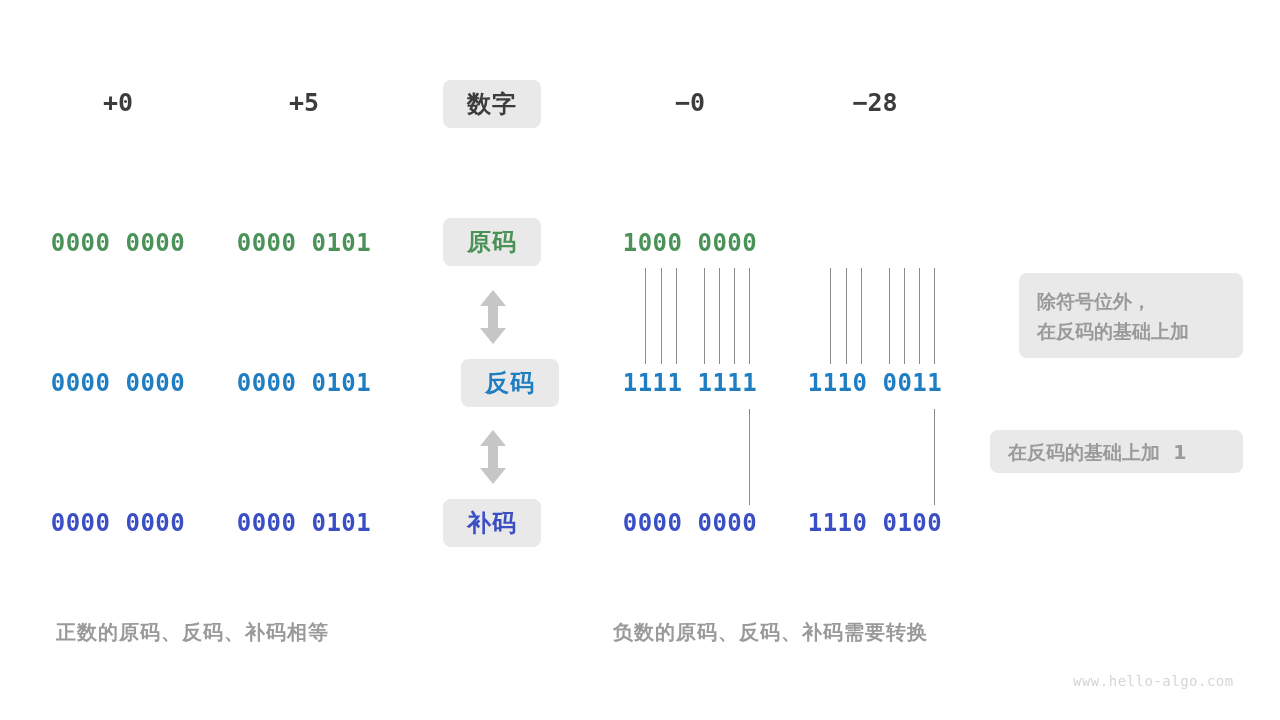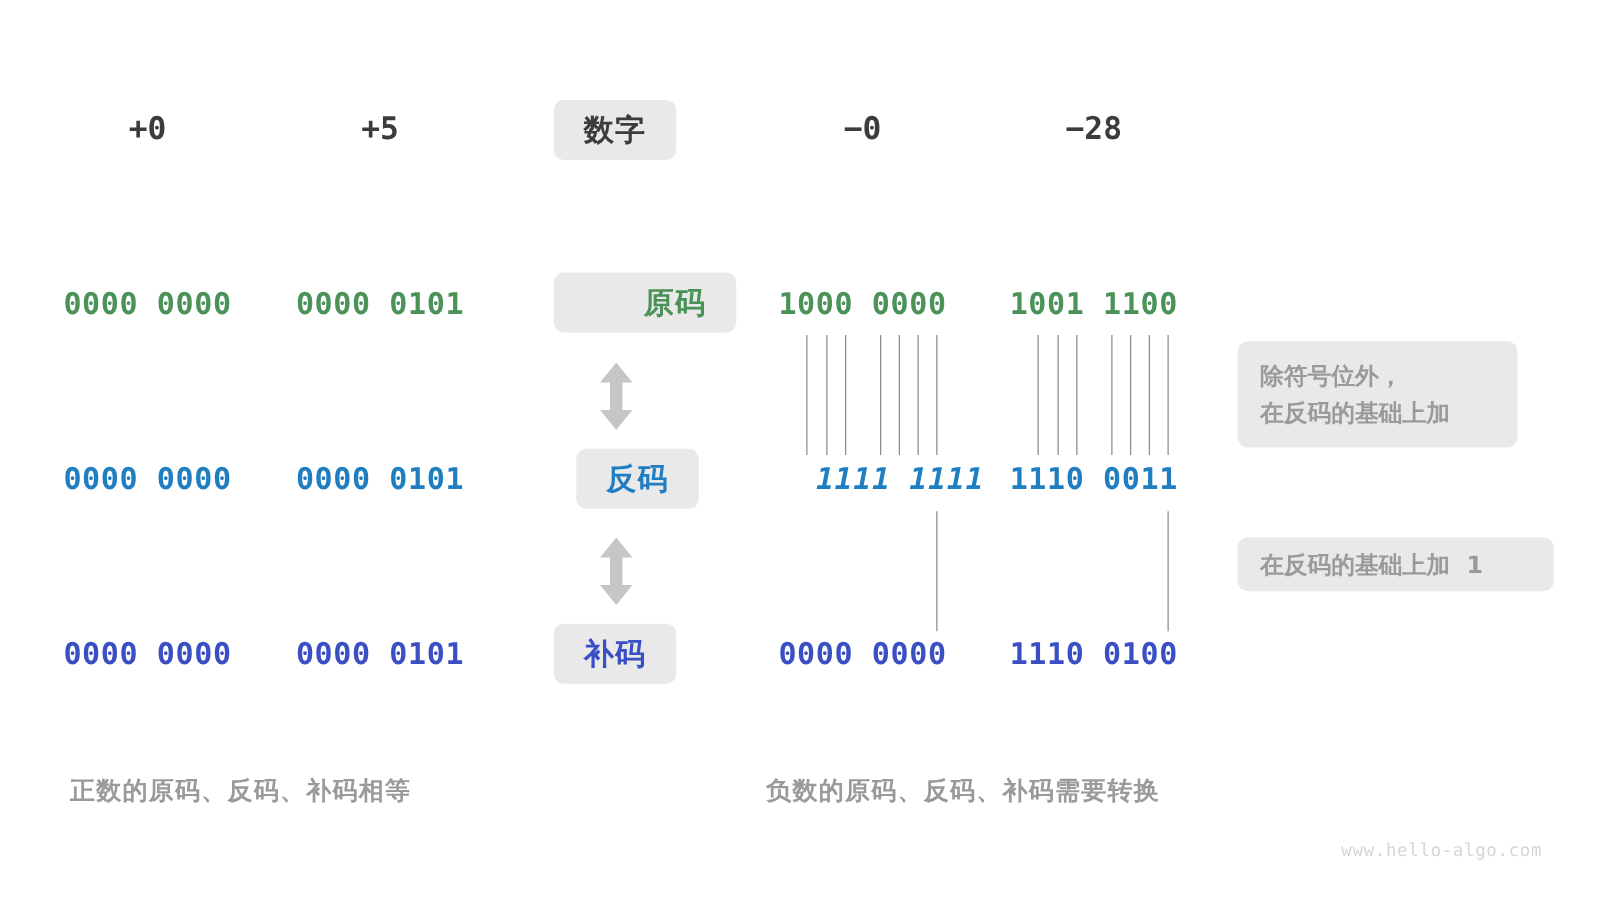--- a/index.html
+++ b/index.html
@@ -35,21 +35,21 @@
     border-radius: 8px;
     display: flex;
     align-items: center;
     justify-content: center;
     font-size: 24px;
     font-weight: bold;
     letter-spacing: 1px;
     white-space: pre;
   }
   .pill-dark { color: #3c3c3c; }
-  .pill-green { color: #4a9258; padding-left: 48px; }
+  .pill-green { color: #4a9258; }
   .pill-blue  { color: #1f7ec2; }
   .pill-indigo{ color: #3a4fc4; }
 
   
   .bin {
     font-family: "DejaVu Sans Mono", monospace;
     font-size: 24px;
     font-weight: bold;
     letter-spacing: 0.5px;
     white-space: pre;
@@ -120,29 +120,28 @@
   <div class="abs num-label" style="left:815px; top:88px; width:120px;">−28</div>
 
   <div class="abs bin c-green" style="left:38px; top:229px; width:160px;">0000 0000</div>
 
   <div class="abs bin c-green" style="left:224px; top:229px; width:160px;">0000 0101</div>
 
   <div class="abs pill pill-green" style="left:443px; top:218px; width:98px; height:48px;">原码</div>
 
   <div class="abs bin c-green" style="left:610px; top:229px; width:160px;">1000 0000</div>
 
-  <div class="abs bin c-green" style="left:795px; top:229px; width:160px;">1001 1100</div>
 
   <div class="abs bin c-blue" style="left:38px; top:369px; width:160px;">0000 0000</div>
 
   <div class="abs bin c-blue" style="left:224px; top:369px; width:160px;">0000 0101</div>
 
   <div class="abs pill pill-blue" style="left:443px; top:359px; width:98px; height:48px;margin-left:18px;">反码</div>
 
-  <div class="abs bin c-blue" style="left:640px; top:369px; width:160px;font-style:italic;">1111 1111</div>
+  <div class="abs bin c-blue" style="left:610px; top:369px; width:160px;">1111 1111</div>
 
   <div class="abs bin c-blue" style="left:795px; top:369px; width:160px;">1110 0011</div>
 
   <div class="abs bin c-indigo" style="left:38px; top:509px; width:160px;">0000 0000</div>
 
   <div class="abs bin c-indigo" style="left:224px; top:509px; width:160px;">0000 0101</div>
 
   <div class="abs pill pill-indigo" style="left:443px; top:499px; width:98px; height:48px;">补码</div>
 
   <div class="abs bin c-indigo" style="left:610px; top:509px; width:160px;">0000 0000</div>
@@ -173,21 +172,21 @@
       <path d="M16 2 L29 18 L21 18 L21 40 L29 40 L16 56 L3 40 L11 40 L11 18 L3 18 Z" fill="#c6c6c6"></path>
     </svg>
   </div>
 
   <div class="dbl-arrow" style="left:477px; top:428px;">
     <svg width="32" height="58" viewBox="0 0 32 58" aria-hidden="true">
       <path d="M16 2 L29 18 L21 18 L21 40 L29 40 L16 56 L3 40 L11 40 L11 18 L3 18 Z" fill="#c6c6c6"></path>
     </svg>
   </div>
 
-  <div class="abs note" style="left:990px; top:273px; width:224px; height:85px;">
+  <div class="abs note" style="left:1019px; top:273px; width:224px; height:85px;">
     <span>除符号位外，</span>
     <span>在反码的基础上加</span>
   </div>
 
   <div class="abs note" style="left:990px; top:430px; width:253px; height:43px;">
     <span>在反码的基础上加  1</span>
   </div>
 
   <div class="abs caption" style="left:56px; top:619px;">正数的原码、反码、补码相等</div>
 

